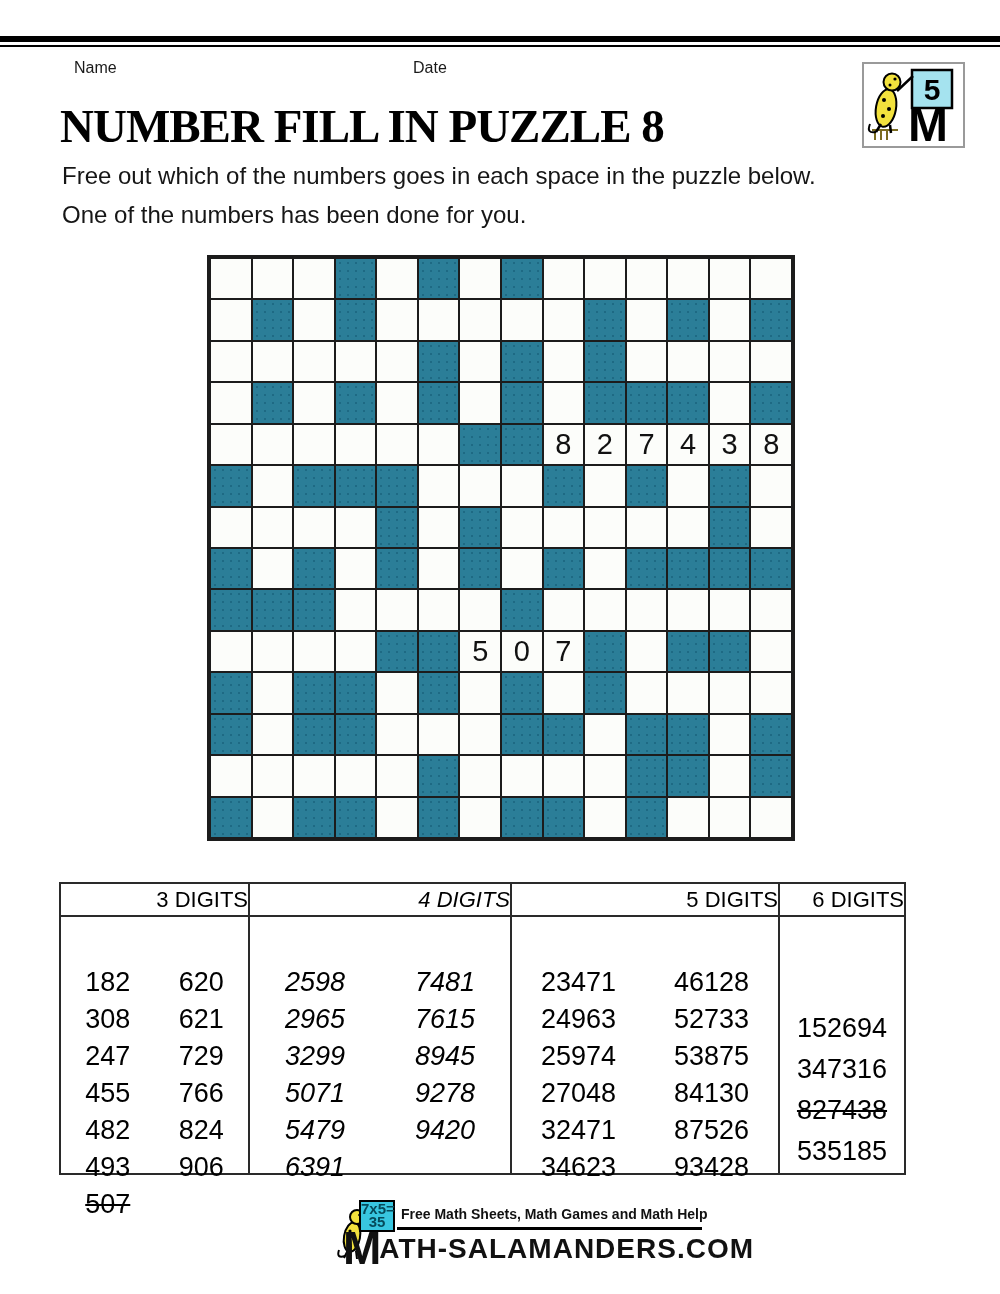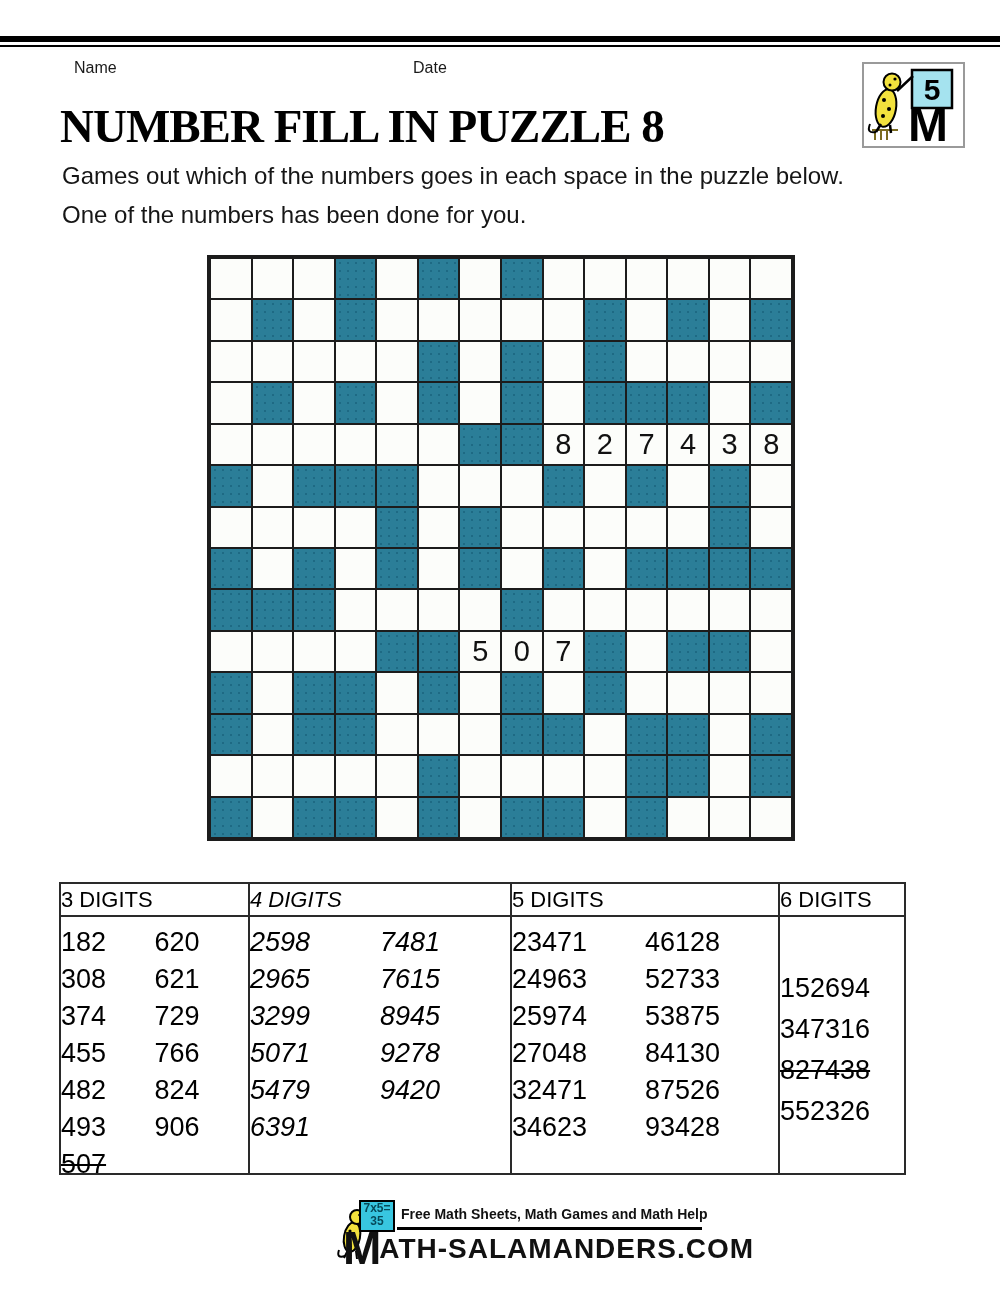--- a/index.html
+++ b/index.html
@@ -62,36 +62,36 @@
     border:2px solid #2a2a2a;box-sizing:border-box;
     display:flex;background:#fff;
   }
   .bank-col{box-sizing:border-box;border-right:2px solid #2a2a2a;display:flex;flex-direction:column;}
   .bank-col:last-child{border-right:none;}
   .bank-col:nth-child(1){width:189px;}
   .bank-col:nth-child(2){width:262px;font-style:italic;}
   .bank-col:nth-child(3){width:268px;}
   .bank-col:nth-child(4){flex:1;gap:44px;}
   .bank-header{
-    height:31px;line-height:31px;text-align:left;
+    height:31px;line-height:31px;text-align:right;
     font-size:22px;border-bottom:2px solid #2a2a2a;color:#000;
   }
   .bank-body{flex:1;display:flex;padding-top:7px;}
-  .bank-subcol{flex:1;}
+  .bank-subcol{flex:1;text-align:center;margin-top:40px;}
   .bank-number{height:37px;line-height:37px;font-size:27px;color:#000;}
   .bank-col:nth-child(4) .bank-number{height:41px;line-height:41px;}
   .bank-number.struck{text-decoration:line-through;text-decoration-thickness:2px;}
 
   
   .footer{position:absolute;left:335px;top:1200px;width:380px;height:72px;}
   .footer-salamander{position:absolute;left:0;top:4px;}
   .footer-board{
     position:absolute;left:24px;top:0;width:36px;height:32px;
     background:#38c6e0;border:2px solid #000;box-sizing:border-box;
-    font-size:12px;font-weight:bold;color:#063;text-align:center;line-height:13px;
+    font-size:15px;font-weight:bold;color:#063;text-align:center;line-height:13px;
     color:#064a5a;
   }
   .footer-tagline{
     position:absolute;left:66px;top:6px;width:300px;text-align:center;
     font-size:14px;font-weight:bold;color:#111;white-space:nowrap;
   }
   .footer-rule{position:absolute;left:62px;top:27px;width:305px;height:3px;background:#000;}
   .wordmark{position:absolute;left:8px;top:28px;white-space:nowrap;}
   .wordmark .big-m{
     font-size:46px;font-weight:bold;line-height:40px;vertical-align:-6px;
@@ -135,21 +135,21 @@
       <path d="M17 60 L12 68 M26 61 L27 69" stroke="#000" stroke-width="2.5" fill="none"></path>
       <circle cx="20" cy="36" r="2" fill="#000"></circle>
       <circle cx="25" cy="45" r="2" fill="#000"></circle>
       <circle cx="19" cy="52" r="2" fill="#000"></circle>
       <circle cx="26" cy="21" r="1.5" fill="#000"></circle>
     </g>
   </svg>
 </div>
 
 <div class="page-title">NUMBER FILL IN PUZZLE 8</div>
-<div class="instr instr1">Games out which of the numbers goes in each space in the puzzle below.</div>
+<div class="instr instr1">Free out which of the numbers goes in each space in the puzzle below.</div>
 <div class="instr instr2">One of the numbers has been done for you.</div>
 
 <div class="grid">
     <div class="cell"></div>
     <div class="cell"></div>
     <div class="cell"></div>
     <div class="cell teal"></div>
     <div class="cell"></div>
     <div class="cell teal"></div>
     <div class="cell"></div>
@@ -344,21 +344,21 @@
     <div class="cell"></div>
   </div>
 
 <div class="bank">
     <div class="bank-col">
       <div class="bank-header">3 DIGITS</div>
       <div class="bank-body">
         <div class="bank-subcol">
           <div class="bank-number">182</div>
           <div class="bank-number">308</div>
-          <div class="bank-number">374</div>
+          <div class="bank-number">247</div>
           <div class="bank-number">455</div>
           <div class="bank-number">482</div>
           <div class="bank-number">493</div>
           <div class="bank-number struck">507</div>
         </div>
         <div class="bank-subcol">
           <div class="bank-number">620</div>
           <div class="bank-number">621</div>
           <div class="bank-number">729</div>
           <div class="bank-number">766</div>
@@ -408,21 +408,21 @@
         </div>
       </div>
     </div>
     <div class="bank-col">
       <div class="bank-header">6 DIGITS</div>
       <div class="bank-body">
         <div class="bank-subcol">
           <div class="bank-number">152694</div>
           <div class="bank-number">347316</div>
           <div class="bank-number struck">827438</div>
-          <div class="bank-number">552326</div>
+          <div class="bank-number">535185</div>
         </div>
       </div>
     </div>
   </div>
 
 <div class="footer">
   <svg class="footer-salamander" width="52" height="62" viewBox="0 0 52 62">
     <path d="M10 52 Q1 55 4 46" fill="none" stroke="#000" stroke-width="2"></path>
     <ellipse cx="17" cy="33" rx="8" ry="15" fill="#f2e13d" stroke="#000" stroke-width="2" transform="rotate(10 17 33)"></ellipse>
     <circle cx="22" cy="13" r="7" fill="#f2e13d" stroke="#000" stroke-width="2"></circle>

